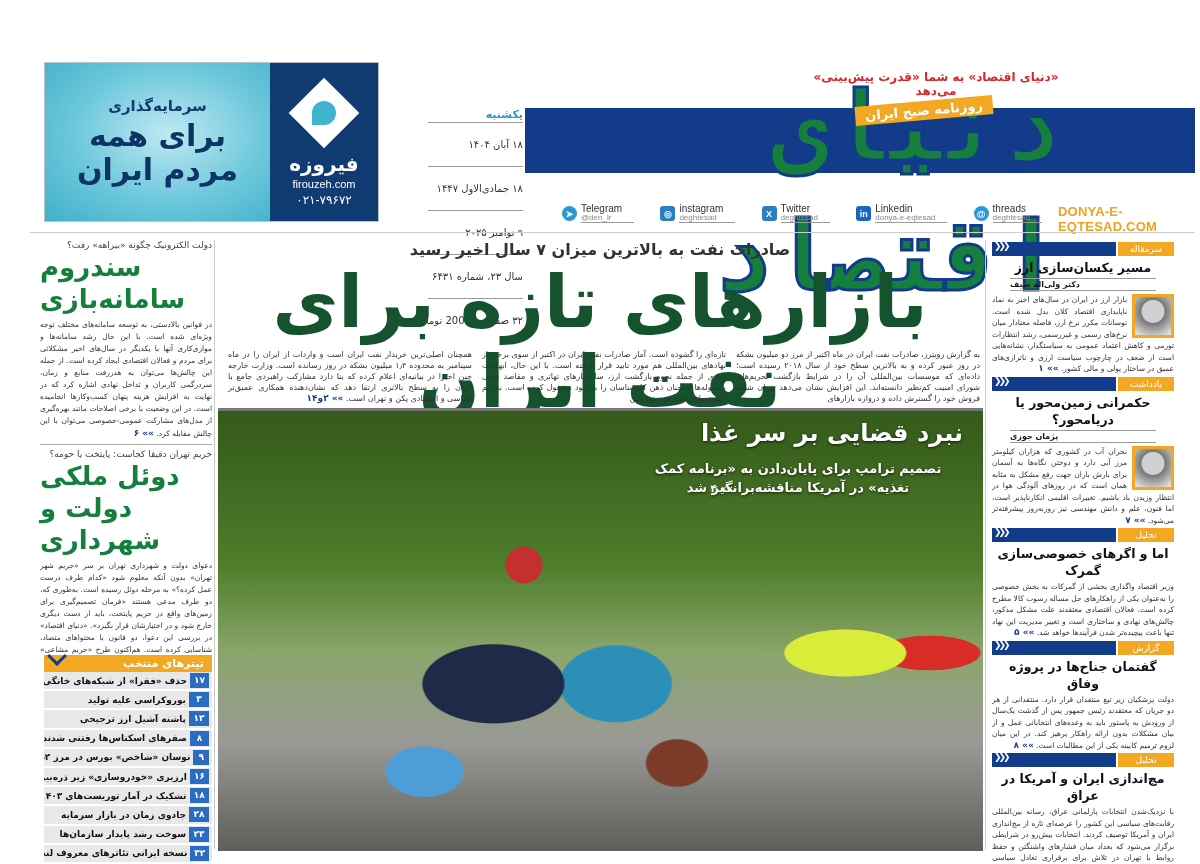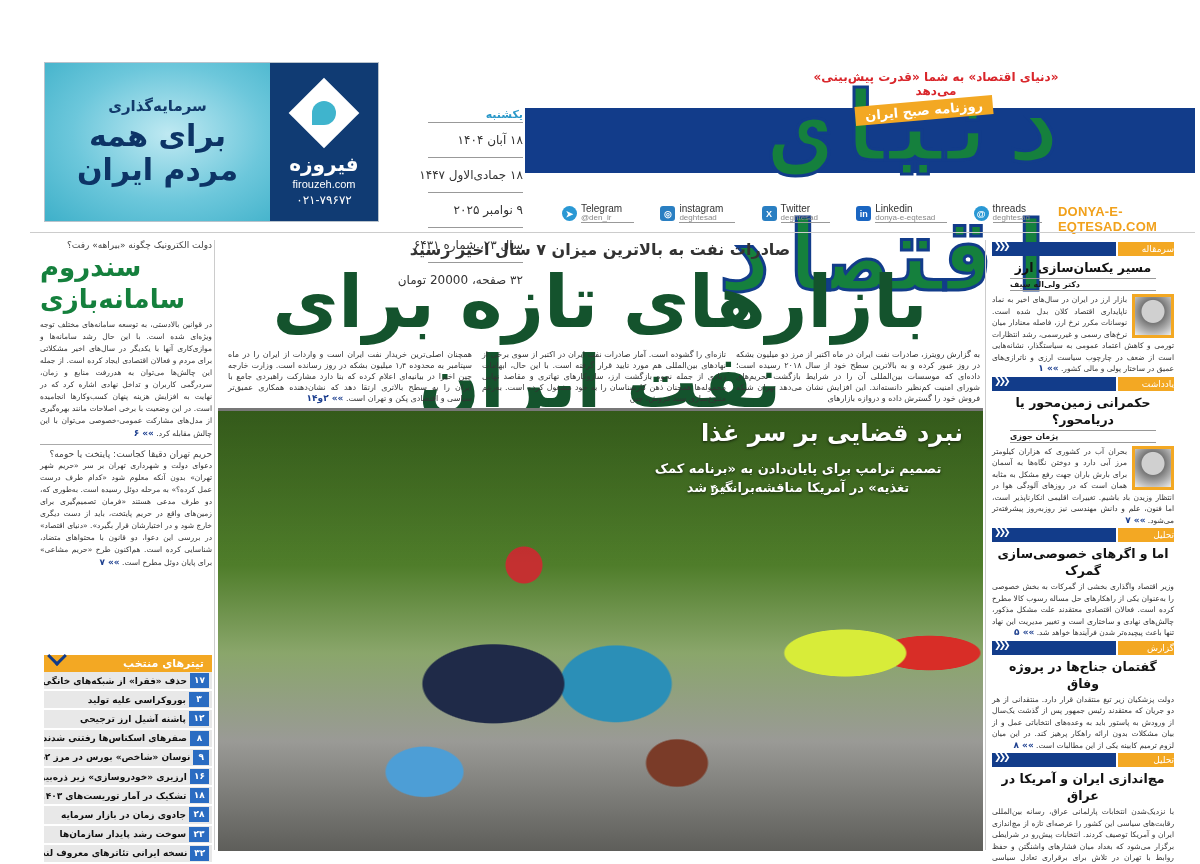--- a/index.html
+++ b/index.html
@@ -13,21 +13,21 @@
     .ad-text .ad-big { font-size: 30px; color: #0d3466; font-weight: bold; line-height: 1.15; }
     .ad-brand { width: 108px; background: #103b73; display: flex; flex-direction: column; align-items: center; justify-content: center; padding: 6px 12px; }
     .ad-brand .diamond { width: 50px; height: 50px; background: #fff; transform: rotate(45deg); margin: 10px 0 14px; display: flex; align-items: center; justify-content: center; }
     .ad-brand .diamond span { width: 24px; height: 24px; background: #3fb4cd; border-radius: 50% 50% 50% 0; transform: rotate(-45deg); display: block; }
     .ad-brand .b-name { color: #fff; font-size: 20px; font-weight: bold; direction: rtl; }
     .ad-brand .b-url { color: #fff; font-size: 11px; font-family: "Liberation Sans", sans-serif; margin-top: 2px; }
     .ad-brand .b-phone { color: #fff; font-size: 12px; font-family: "Liberation Sans", sans-serif; margin-top: 3px; }
 
     .date-box { position: absolute; left: 428px; top: 108px; width: 95px; direction: rtl; text-align: right; }
     .date-box .day { color: #2a98c9; font-size: 11px; font-weight: bold; padding-bottom: 1px; }
-    .date-box .row { font-size: 12px; color: #333; border-top: 1px solid #999; padding: 10px 0; white-space: nowrap; }
+    .date-box .row { font-size: 10px; color: #333; border-top: 1px solid #999; padding: 16px 0; white-space: nowrap; }
 
     .logo-band { position: absolute; left: 525px; top: 108px; width: 670px; height: 65px; background: #123c8a; }
     .logo-text { position: absolute; left: 540px; top: 70px; width: 520px; height: 140px; color: #15803d; font-size: 96px; font-weight: bold; font-family: Liberation Mono, monospace; text-align: right; line-height: 130px; letter-spacing: -2px; -webkit-text-stroke: 3px #123c8a; }
     .tagline { position: absolute; left: 806px; top: 70px; width: 260px; text-align: center; color: #d9262b; font-size: 12px; font-weight: bold; direction: rtl; }
     .morning-badge { position: absolute; left: 855px; top: 101px; background: #f3a823; color: #fff; font-size: 13px; font-weight: bold; padding: 2px 10px; transform: rotate(-5deg); direction: rtl; }
     .site-url { position: absolute; left: 1058px; top: 204px; color: #f1a11c; font-size: 13px; font-family: "Liberation Sans", sans-serif; font-weight: bold; letter-spacing: 0.2px; direction: ltr; }
 
     .socials { position: absolute; left: 562px; top: 204px; width: 480px; display: flex; direction: ltr; justify-content: space-between; }
     .social { display: flex; align-items: center; gap: 4px; font-family: "Liberation Sans", sans-serif; }
     .social .ico { width: 15px; height: 15px; border-radius: 50%; color: #fff; font-size: 9px; display: flex; align-items: center; justify-content: center; font-weight: bold; }
@@ -60,21 +60,21 @@
     .photo-shade { position: absolute; inset: 0; background: linear-gradient(180deg, rgba(0,0,0,0.15) 0%, rgba(0,0,0,0) 35%); }
     .photo-title { position: absolute; right: 20px; top: 8px; color: #fff; font-size: 24px; font-weight: bold; text-shadow: 0 1px 3px rgba(0,0,0,0.7); }
     .photo-sub { position: absolute; right: 20px; top: 48px; width: 330px; color: #fff; font-size: 13px; font-weight: bold; text-align: center; line-height: 19px; text-shadow: 0 1px 3px rgba(0,0,0,0.7); }
     .photo-ref { position: absolute; right: 250px; top: 72px; color: #fff; font-size: 10px; font-weight: bold; }
     .photo-credit { position: absolute; left: 205px; top: 800px; width: 10px; font-size: 7px; color: #555; writing-mode: vertical-rl; transform: rotate(180deg); }
 
     
     .rcol { position: absolute; left: 992px; top: 240px; width: 182px; direction: rtl; }
     .vline-r { position: absolute; left: 985px; top: 240px; width: 1px; height: 610px; background: #ccc; }
     .sec-tag { display: flex; height: 14px; margin: 2px 0 3px; direction: rtl; }
-    .sec-tag .label { background: #f3a823; color: #fff; font-size: 9px; width: 56px; text-align: right; line-height: 14px; }
+    .sec-tag .label { background: #f3a823; color: #fff; font-size: 9px; width: 56px; text-align: center; line-height: 14px; }
     .sec-tag .bar { flex: 1; background: #123c8a; margin-right: 2px; position: relative; }
     .sec-tag .bar::after { content: "❮❮❮"; position: absolute; left: 2px; top: -1px; color: #fff; font-size: 9px; letter-spacing: -3px; }
     .r-head { font-size: 12.5px; font-weight: bold; text-align: center; color: #111; line-height: 17px; margin-bottom: 2px; }
     .r-author { font-size: 8px; font-weight: bold; text-align: left; border-top: 1px solid #999; border-bottom: 1px solid #999; margin: 1px 18px 3px; padding: 1px 0; }
     .r-body { font-size: 7.5px; line-height: 11.5px; color: #333; text-align: justify; }
     .r-body .portrait { float: right; width: 42px; height: 44px; background: #f3a823; padding: 3px; margin-left: 5px; margin-bottom: 2px; }
     .r-body .portrait div { width: 100%; height: 100%; background: radial-gradient(circle at 50% 38%, #d0d0d0 0 11px, #777 12px, #eee 100%); }
 
     
     .lcol { position: absolute; left: 40px; top: 240px; width: 172px; direction: rtl; }
@@ -182,20 +182,21 @@
 </div>
 <div class="photo-credit">© AFP</div>
 
 <div class="vline-l"></div>
 <div class="lcol">
   <div class="l-kicker">دولت الکترونیک چگونه «بیراهه» رفت؟</div>
   <div class="l-head">سندروم سامانه‌بازی</div>
   <div class="l-body"><span>در قوانین بالادستی، به توسعه سامانه‌های مختلف توجه ویژه‌ای شده است. با این حال رشد سامانه‌ها و موازی‌کاری آنها با یکدیگر در سال‌های اخیر مشکلاتی برای مردم و فعالان اقتصادی ایجاد کرده است. از جمله این چالش‌ها می‌توان به هدررفت منابع و زمان، سردرگمی کاربران و تداخل نهادی اشاره کرد که در نهایت به افزایش هزینه پنهان کسب‌وکارها انجامیده است. در این وضعیت با برخی اصلاحات مانند بهره‌گیری از مدل‌های مشارکت عمومی-خصوصی می‌توان با این چالش مقابله کرد.</span> <span class="ref">»» ۶</span></div>
   <div class="l-rule"></div>
   <div class="l-kicker">حریم تهران دقیقا کجاست: پایتخت یا حومه؟</div>
+  <div class="l-head">دوئل ملکی دولت و شهرداری</div>
   <div class="l-body"><span>دعوای دولت و شهرداری تهران بر سر «حریم شهر تهران» بدون آنکه معلوم شود «کدام طرف درست عمل کرده؟» به مرحله دوئل رسیده است. به‌طوری که، دو طرف مدعی هستند «فرمان تصمیم‌گیری برای زمین‌های واقع در حریم پایتخت، باید از دست دیگری خارج شود و در اختیارشان قرار بگیرد». «دنیای اقتصاد» در بررسی این دعوا، دو قانون با محتواهای متضاد، شناسایی کرده است. هم‌اکنون طرح «حریم مشاعی» برای پایان دوئل مطرح است.</span> <span class="ref">»» ۷</span></div>
 </div>
 
 <div class="picks">
   <div class="picks-head">
     <span>تیترهای منتخب</span>
     <span class="chev"></span>
   </div>
   <div class="pick">
       <span class="num">۱۷</span>

